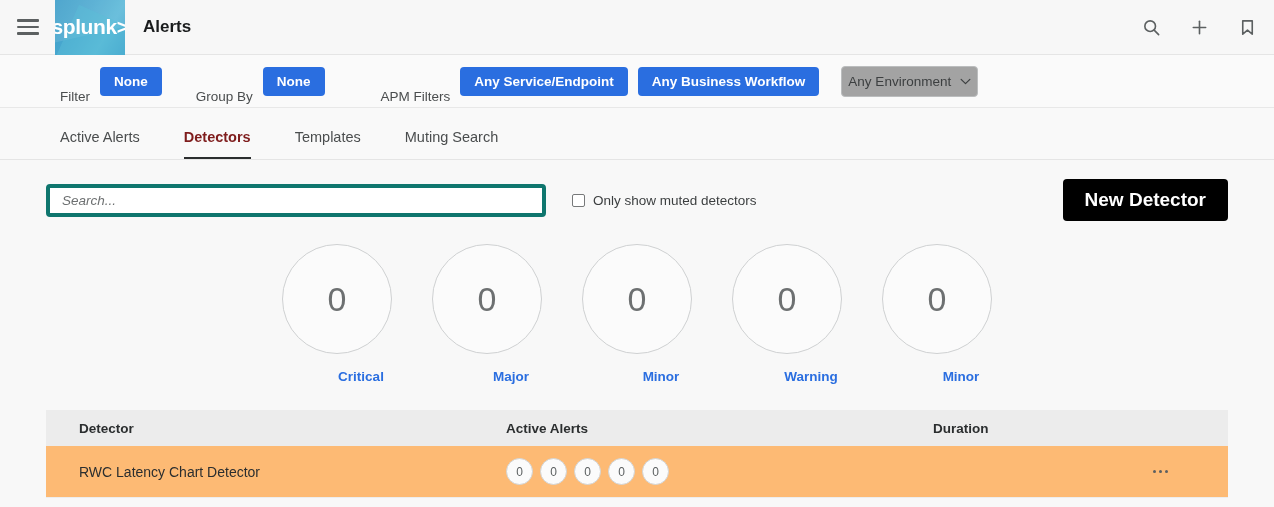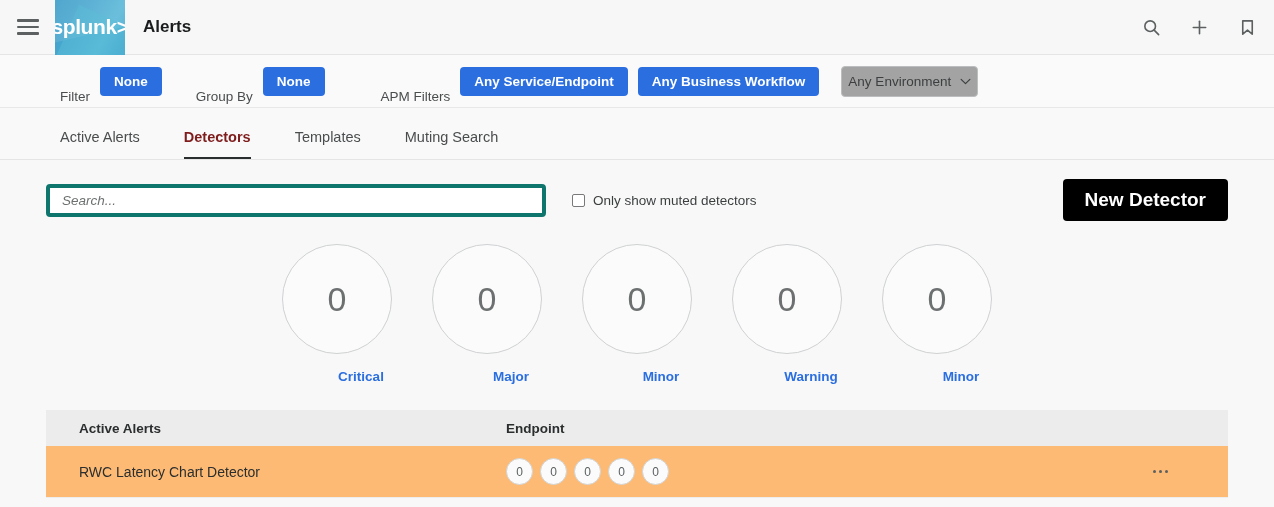--- a/index.html
+++ b/index.html
@@ -368,22 +368,23 @@
       <div class="sev-label">Warning</div>
     </div>
     <div class="sev">
       <div class="sev-circle">0</div>
       <div class="sev-label">Minor</div>
     </div>
   </div>
 
   <div class="table">
     <div class="thead">
+      <div class="th col-detector">Detector</div>
       <div class="th col-alerts">Active Alerts</div>
-      <div class="th col-duration">Endpoint</div>
+      <div class="th col-duration">Duration</div>
     </div>
 
     <div class="trow">
       <div class="trow-inner">
         <div class="td-detector">RWC Latency Chart Detector</div>
         <div class="td-alerts">
           <span class="mini">0</span>
           <span class="mini">0</span>
           <span class="mini">0</span>
           <span class="mini">0</span>

